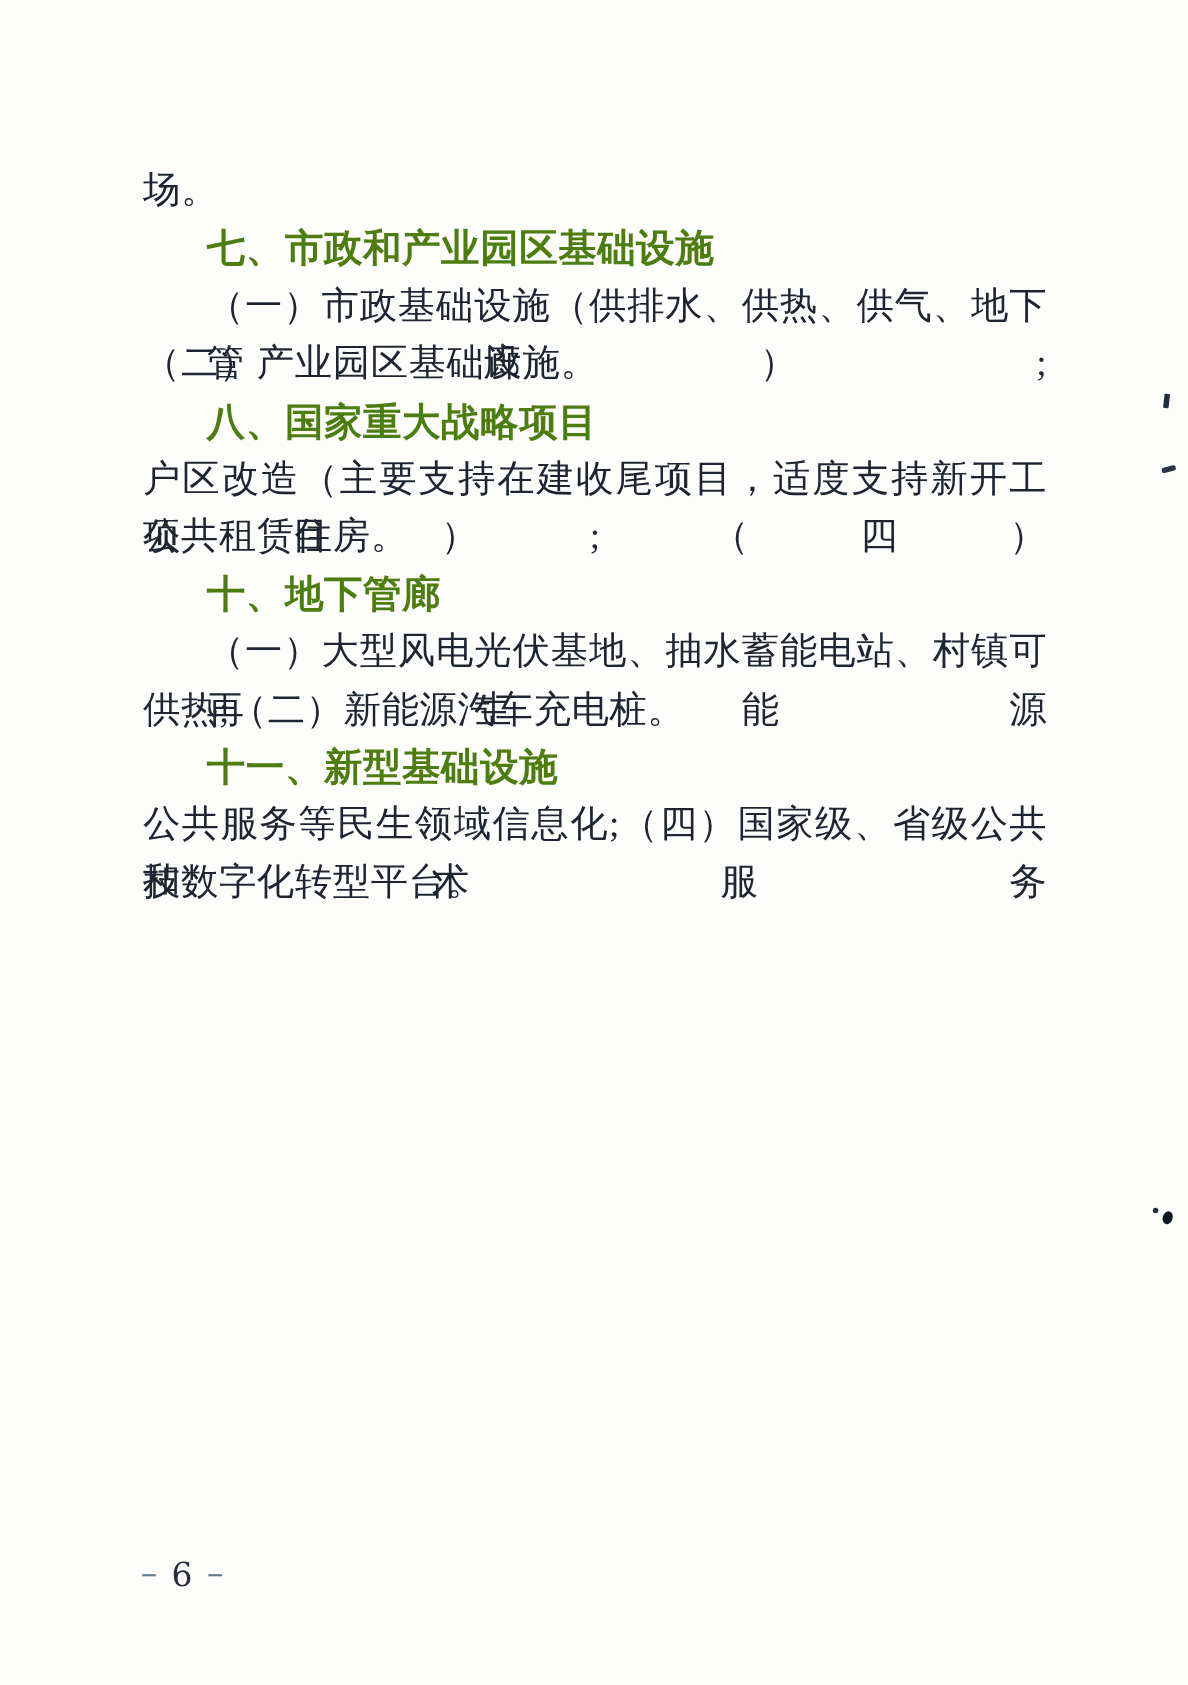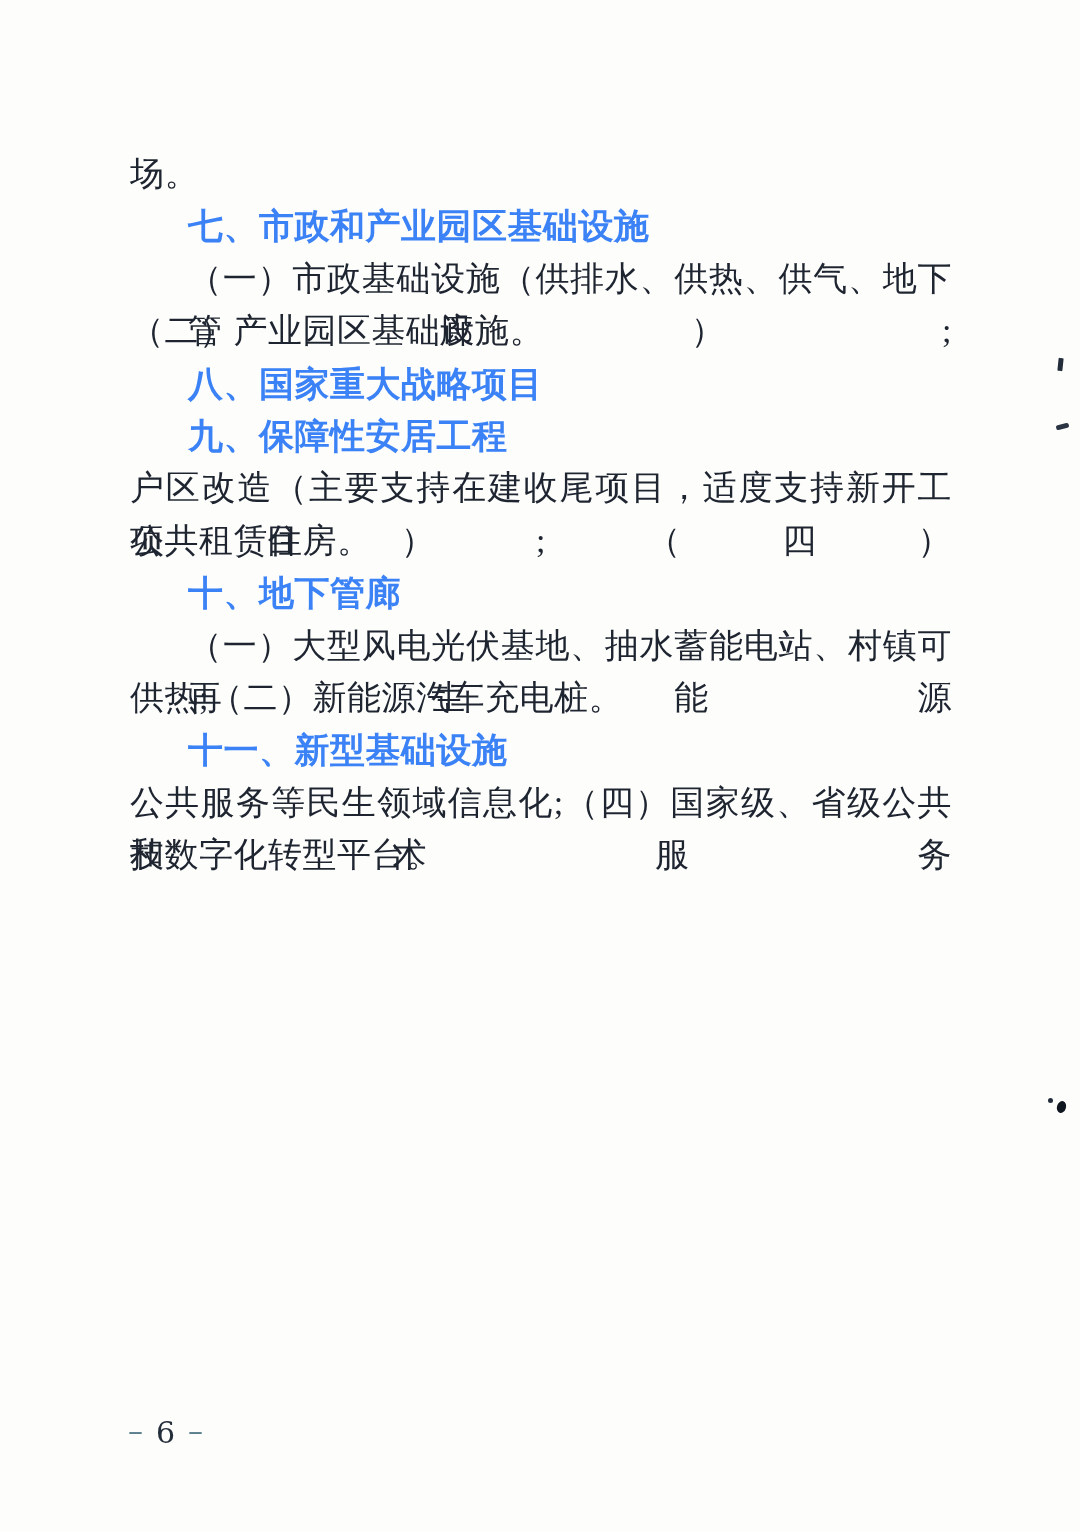--- a/index.html
+++ b/index.html
@@ -27,21 +27,21 @@
     font-size: 34px;
     letter-spacing: 0.5px;
     color: #1e2531;
     white-space: nowrap;
     font-family: "Liberation Serif", serif;
   }
   .line.heading {
     font-family: "Liberation Sans", sans-serif;
     font-weight: 700;
     font-size: 35px;
-    color: #3b82f6;
+    color: #4d7c0f;
   }
   .line.indent {
     padding-left: 58px;
   }
   .line.justify {
     white-space: normal;
     text-align: justify;
     text-align-last: justify;
   }
   .footer {
@@ -76,21 +76,20 @@
 <body>
 
 <div class="page">
 
   <div class="content">
     <div class="line">场。</div>
     <div class="line heading indent">七、市政和产业园区基础设施</div>
     <div class="line indent justify">（一）市政基础设施（供排水、供热、供气、地下管廊）;</div>
     <div class="line">（二）产业园区基础设施。</div>
     <div class="line heading indent">八、国家重大战略项目</div>
-    <div class="line heading indent">九、保障性安居工程</div>
     <div class="line justify">户区改造（主要支持在建收尾项目，适度支持新开工项目）;（四）</div>
     <div class="line">公共租赁住房。</div>
     <div class="line heading indent">十、地下管廊</div>
     <div class="line indent justify">（一）大型风电光伏基地、抽水蓄能电站、村镇可再生能源</div>
     <div class="line">供热;（二）新能源汽车充电桩。</div>
     <div class="line heading indent">十一、新型基础设施</div>
     <div class="line justify">公共服务等民生领域信息化;（四）国家级、省级公共技术服务</div>
     <div class="line">和数字化转型平台。</div>
   </div>
 

